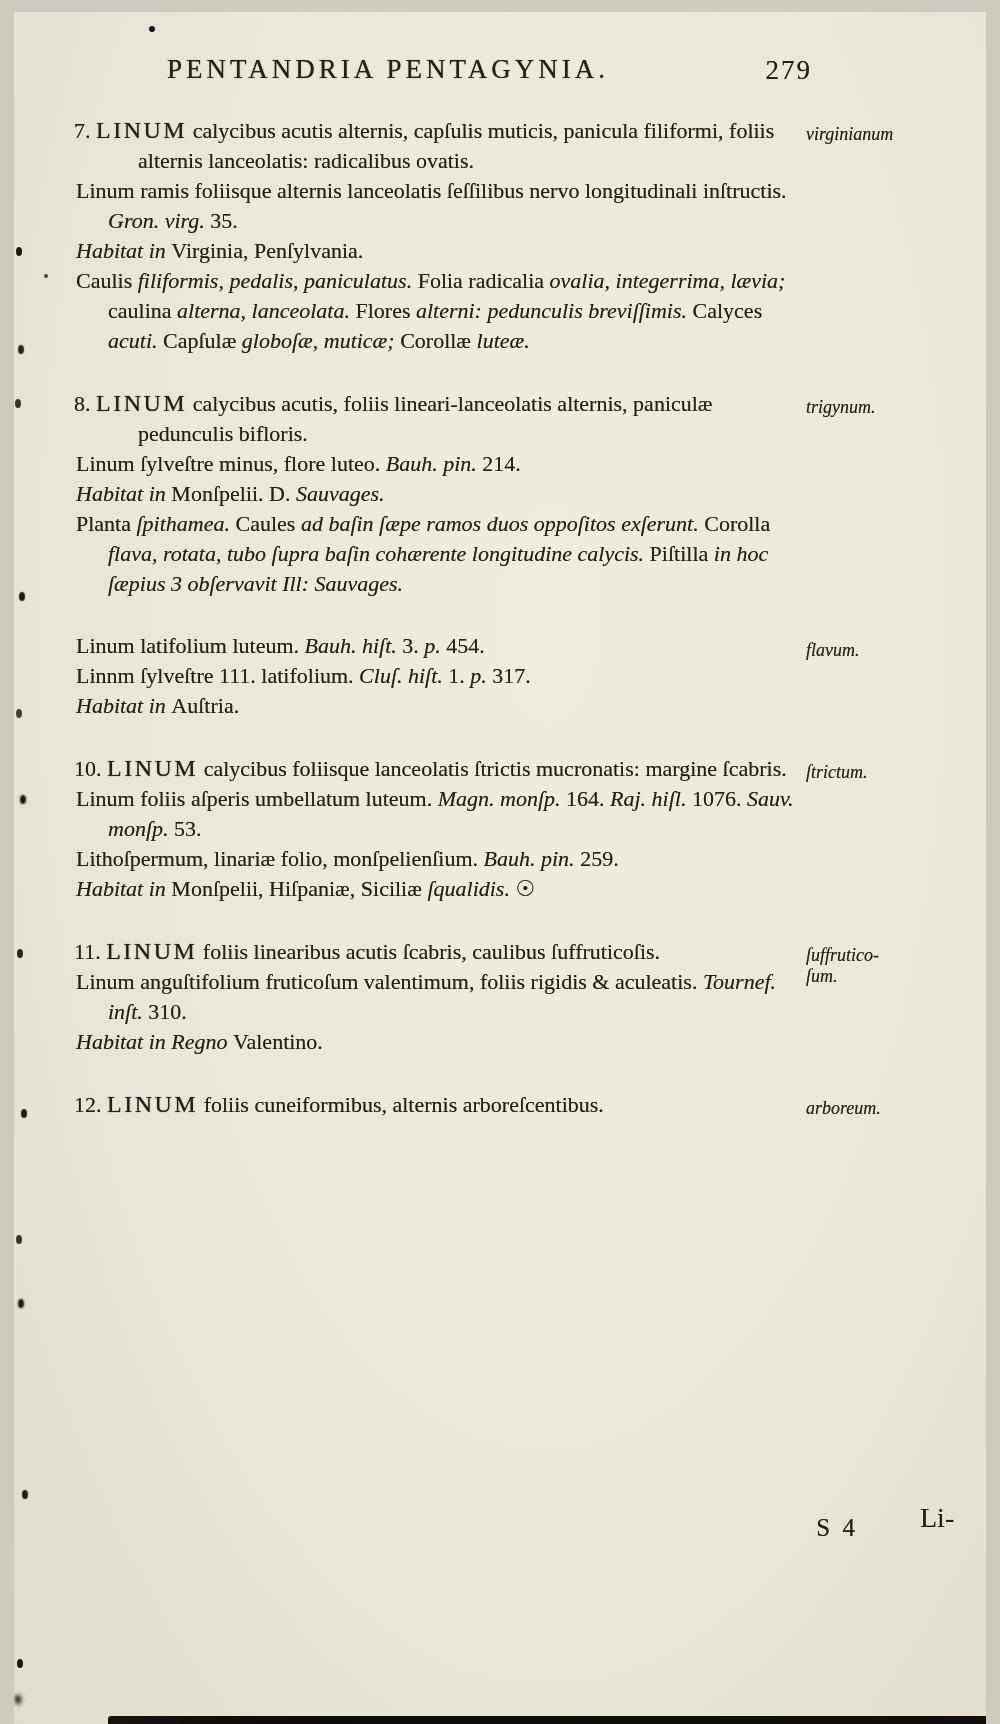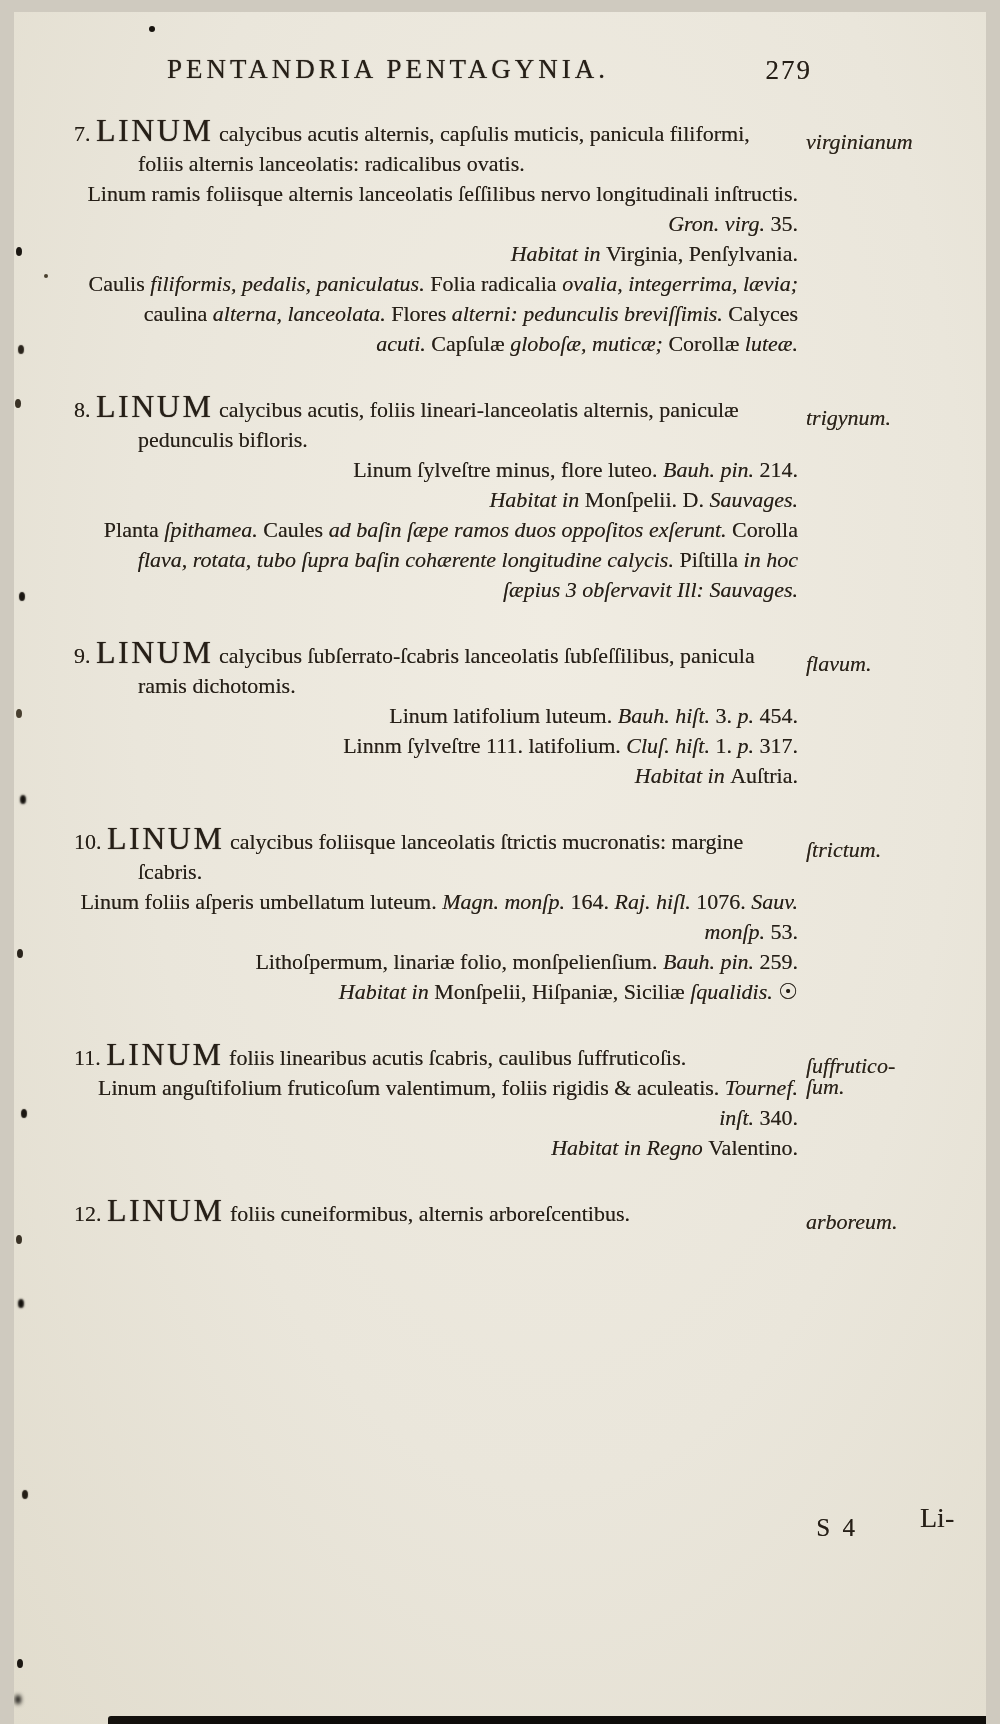--- a/index.html
+++ b/index.html
@@ -14,26 +14,26 @@
     overflow:hidden;
   }
   .ink{ text-shadow:0 0 0.55px rgba(38,31,23,.6); }
   .content{position:absolute;left:60px;top:42px;width:724px;}
   .header{position:relative;font-size:27px;letter-spacing:4px;margin-bottom:30px;white-space:nowrap;}
   .header .title{display:block;text-align:center;padding-right:96px;text-shadow:0 0 0.9px rgba(30,24,17,.75);}
   .header .pagenum{position:absolute;right:-14px;top:1px;letter-spacing:2px;}
   .entry{position:relative;margin-bottom:32px;}
   .entry p{margin:0;font-size:22px;line-height:30px;}
   .head{margin-left:-27px;padding-left:64px;text-indent:-64px;}
-  .syn,.habitat,.obs{padding-left:34px;text-indent:-32px;text-align:right;}
-  .g{font-size:32px;letter-spacing:2.5px;text-shadow:0 0 1px rgba(30,24,17,.8);}
+  .syn,.habitat,.obs{padding-left:34px;text-indent:-32px;}
+  .g{font-size:24px;letter-spacing:2.5px;text-shadow:0 0 1px rgba(30,24,17,.8);}
   .i{font-style:italic;}
   .margin-note{
-    position:absolute;left:732px;top:16px;width:118px;
-    font-style:italic;font-size:22px;line-height:21px;
+    position:absolute;left:732px;top:9px;width:118px;
+    font-style:italic;font-size:18px;line-height:21px;
     white-space:pre-line;color:#2b2319;
   }
   .footer{position:absolute;left:60px;top:1460px;width:844px;font-size:25px;}
   .signature{position:absolute;left:0;width:724px;text-align:right;letter-spacing:3px;}
   .catchword{position:absolute;left:786px;top:-12px;font-size:28px;}
   .bottom-bar{
     position:absolute;left:94px;right:0;bottom:7px;height:13px;
     background:linear-gradient(to right,#15120e 0%,#0d0b09 18%,#100e0b 100%);
     border-radius:3px 0 0 3px;
   }
@@ -80,36 +80,35 @@
           <span class="margin-note">virginianum</span>
         </div>
         <div class="entry">
           <p class="head"><span class="r">8. </span><span class="g">LINUM</span><span class="r"> calycibus acutis, foliis lineari-lanceolatis alternis, paniculæ pedunculis bifloris.</span></p>
           <p class="syn"><span class="r">Linum ſylveſtre minus, flore luteo. </span><span class="i">Bauh. pin. </span><span class="r">214.</span></p>
           <p class="habitat"><span class="i">Habitat in </span><span class="r">Monſpelii. D. </span><span class="i">Sauvages.</span></p>
           <p class="obs"><span class="r">Planta </span><span class="i">ſpithamea. </span><span class="r">Caules </span><span class="i">ad baſin ſæpe ramos duos oppoſitos exſerunt. </span><span class="r">Corolla </span><span class="i">flava, rotata, tubo ſupra baſin cohærente longitudine calycis. </span><span class="r">Piſtilla </span><span class="i">in hoc ſæpius 3 obſervavit Ill: Sauvages.</span></p>
           <span class="margin-note">trigynum.</span>
         </div>
         <div class="entry">
-          <p class="head"><span class="r">9. </span><span class="g">LINUM</span><span class="r"> calycibus ſubſerrato-ſcabris lanceolatis ſubſeſſilibus, panicula ramis dichotomis.</span></p>
           <p class="syn"><span class="r">Linum latifolium luteum. </span><span class="i">Bauh. hiſt. </span><span class="r">3. </span><span class="i">p. </span><span class="r">454.</span></p>
           <p class="syn"><span class="r">Linnm ſylveſtre 111. latifolium. </span><span class="i">Cluſ. hiſt. </span><span class="r">1. </span><span class="i">p. </span><span class="r">317.</span></p>
           <p class="habitat"><span class="i">Habitat in </span><span class="r">Auſtria.</span></p>
           <span class="margin-note">flavum.</span>
         </div>
         <div class="entry">
           <p class="head"><span class="r">10. </span><span class="g">LINUM</span><span class="r"> calycibus foliisque lanceolatis ſtrictis mucronatis: margine ſcabris.</span></p>
           <p class="syn"><span class="r">Linum foliis aſperis umbellatum luteum. </span><span class="i">Magn. monſp. </span><span class="r">164. </span><span class="i">Raj. hiſl. </span><span class="r">1076. </span><span class="i">Sauv. monſp. </span><span class="r">53.</span></p>
           <p class="syn"><span class="r">Lithoſpermum, linariæ folio, monſpelienſium. </span><span class="i">Bauh. pin. </span><span class="r">259.</span></p>
           <p class="habitat"><span class="i">Habitat in </span><span class="r">Monſpelii, Hiſpaniæ, Siciliæ </span><span class="i">ſqualidis. </span><span class="r">☉</span></p>
           <span class="margin-note">ſtrictum.</span>
         </div>
         <div class="entry">
           <p class="head"><span class="r">11. </span><span class="g">LINUM</span><span class="r"> foliis linearibus acutis ſcabris, caulibus ſuffruticoſis.</span></p>
-          <p class="syn"><span class="r">Linum anguſtifolium fruticoſum valentimum, foliis rigidis &amp; aculeatis. </span><span class="i">Tournef. inſt. </span><span class="r">340.</span></p>
+          <p class="syn"><span class="r">Linum anguſtifolium fruticoſum valentimum, foliis rigidis &amp; aculeatis. </span><span class="i">Tournef. inſt. </span><span class="r">310.</span></p>
           <p class="habitat"><span class="i">Habitat in Regno </span><span class="r">Valentino.</span></p>
           <span class="margin-note">ſuffrutico-
 ſum.</span>
         </div>
         <div class="entry">
           <p class="head"><span class="r">12. </span><span class="g">LINUM</span><span class="r"> foliis cuneiformibus, alternis arboreſcentibus.</span></p>
           <span class="margin-note">arboreum.</span>
         </div>
       </div>
 

